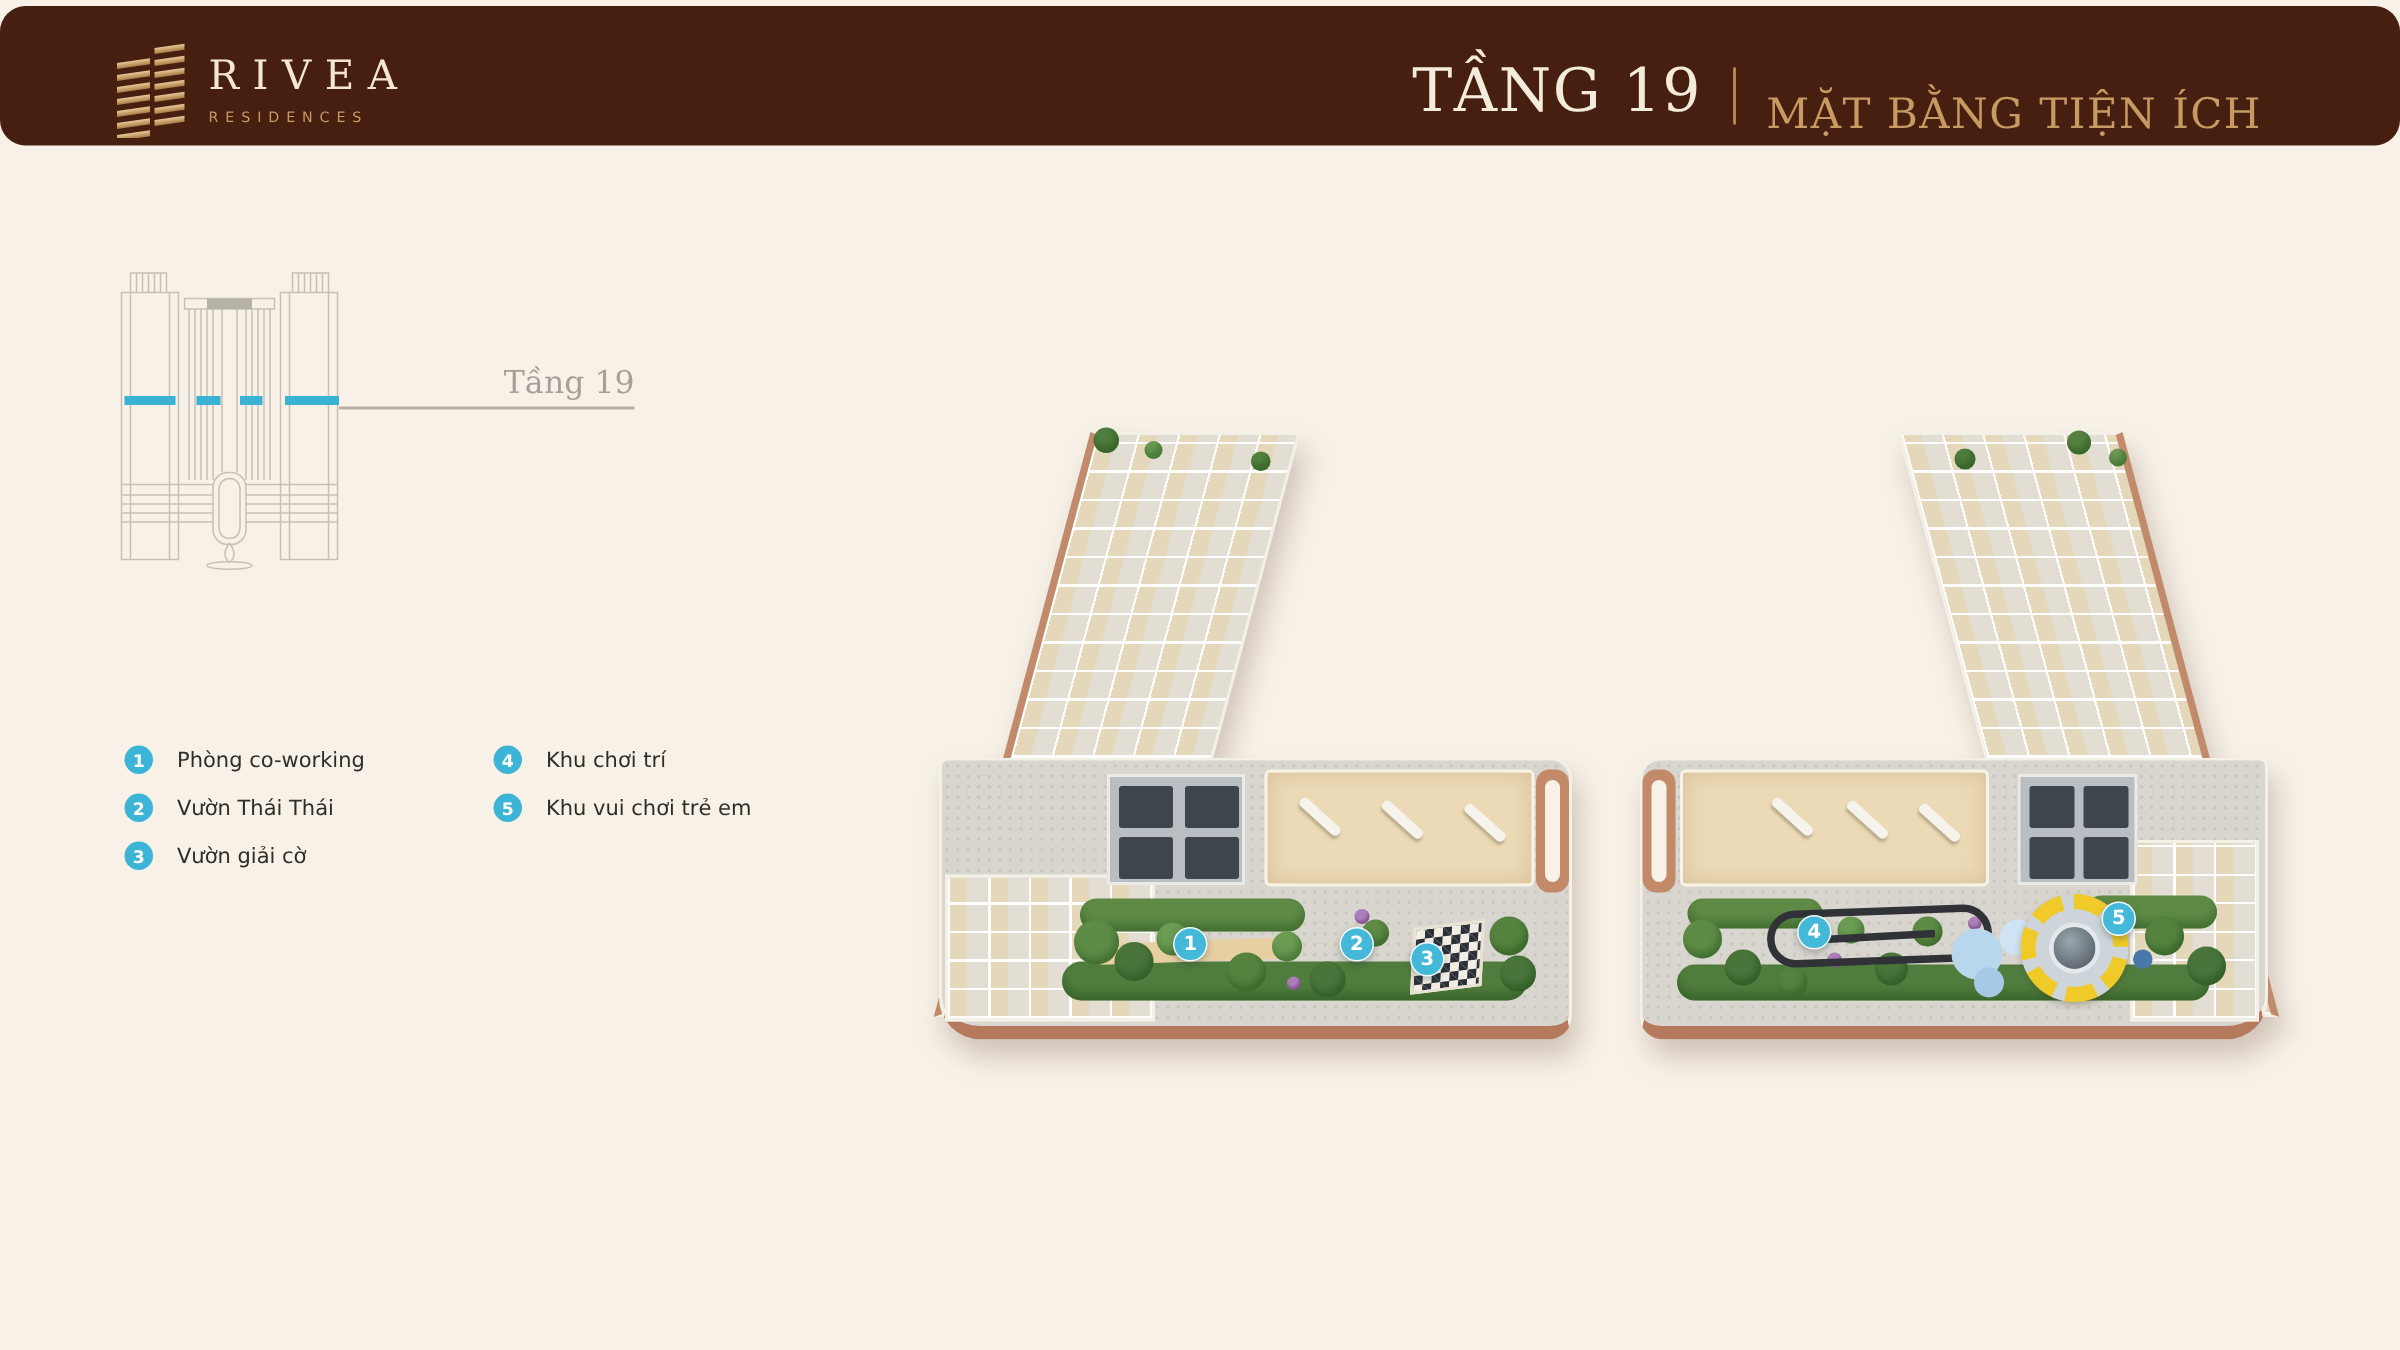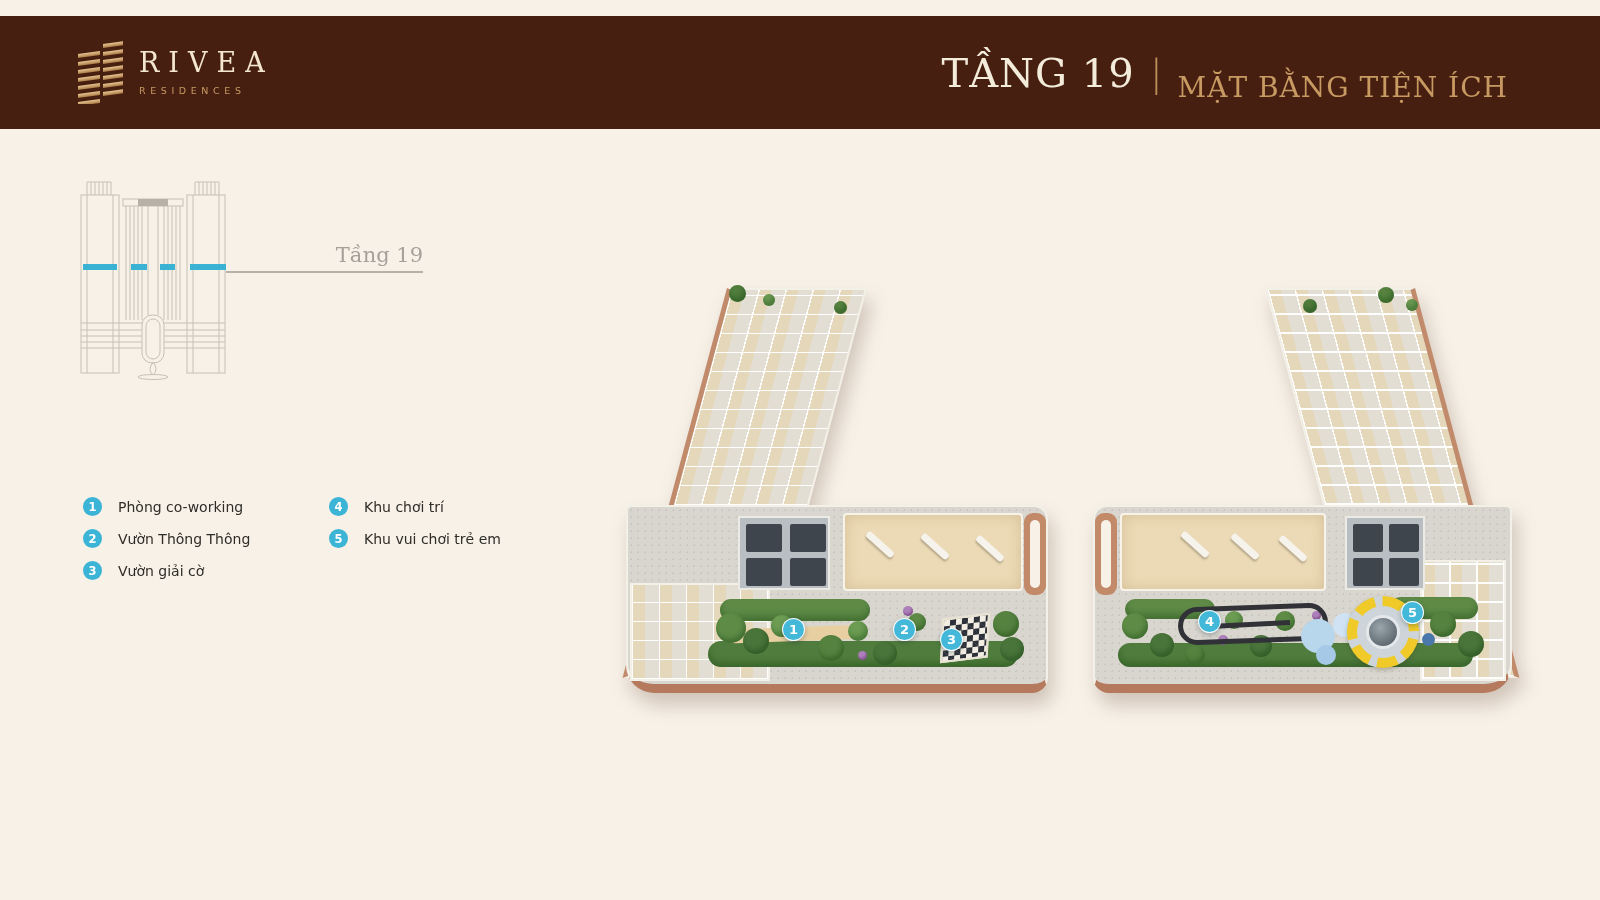--- a/index.html
+++ b/index.html
@@ -1,21 +1,21 @@
 <!DOCTYPE html>
 <html><head>
 <meta charset="utf-8">
 <style>
   * { box-sizing: border-box; margin: 0; padding: 0; }
   html,body { width:1600px; height:900px; overflow:hidden; }
   body { font-family:"DejaVu Sans","Liberation Sans",sans-serif; background:#f7f1e8; }
   .stage { position:relative; width:1600px; height:900px; background:#f7f1e8; }
 
   
-  .header { position:absolute; left:0; top:16px; width:1600px; height:113px; background:#471f11; }
+  .header { position:absolute; left:0; top:4px; width:1600px; height:93px; background:#471f11;border-radius:17px; }
   .brand { position:absolute; left:78px; top:22px; display:flex; align-items:center; }
   .brand-text { margin-left:15px; }
   .brand-name { font-family:"DejaVu Serif","Liberation Serif",serif; font-size:27px; letter-spacing:9px; color:#f3e7cf; }
   .brand-tagline { font-family:"DejaVu Sans","Liberation Sans",sans-serif; font-size:9.5px; letter-spacing:4.6px; color:#c79a62; margin-top:7px; }
   .page-title { position:absolute; right:92px; top:0; height:113px; display:flex; align-items:center; gap:15px; }
   .title-floor { font-family:"DejaVu Serif","Liberation Serif",serif; font-size:40px; color:#f4ecda; letter-spacing:1px; }
   .title-divider { font-family:"DejaVu Serif","Liberation Serif",serif; font-size:38px; color:#bb8f58; font-weight:200; transform:scaleX(.6); }
   .title-sub { font-family:"DejaVu Serif","Liberation Serif",serif; font-size:28px; color:#c79a62; letter-spacing:1px;margin-top:29px; }
 
   
@@ -194,21 +194,21 @@
     <div class="elev-label">Tầng 19</div>
   </section>
 
   <section class="legend">
     <div class="legend-item" style="left:0;top:0">
       <span class="dot">1</span>
       <span class="legend-label">Phòng co-working</span>
     </div>
     <div class="legend-item" style="left:0;top:32px">
       <span class="dot">2</span>
-      <span class="legend-label">Vườn Thông Thông</span>
+      <span class="legend-label">Vườn Thái Thái</span>
     </div>
     <div class="legend-item" style="left:0;top:64px">
       <span class="dot">3</span>
       <span class="legend-label">Vườn giải cờ</span>
     </div>
     <div class="legend-item" style="left:246px;top:0">
       <span class="dot">4</span>
       <span class="legend-label">Khu chơi trí</span>
     </div>
     <div class="legend-item" style="left:246px;top:32px">

